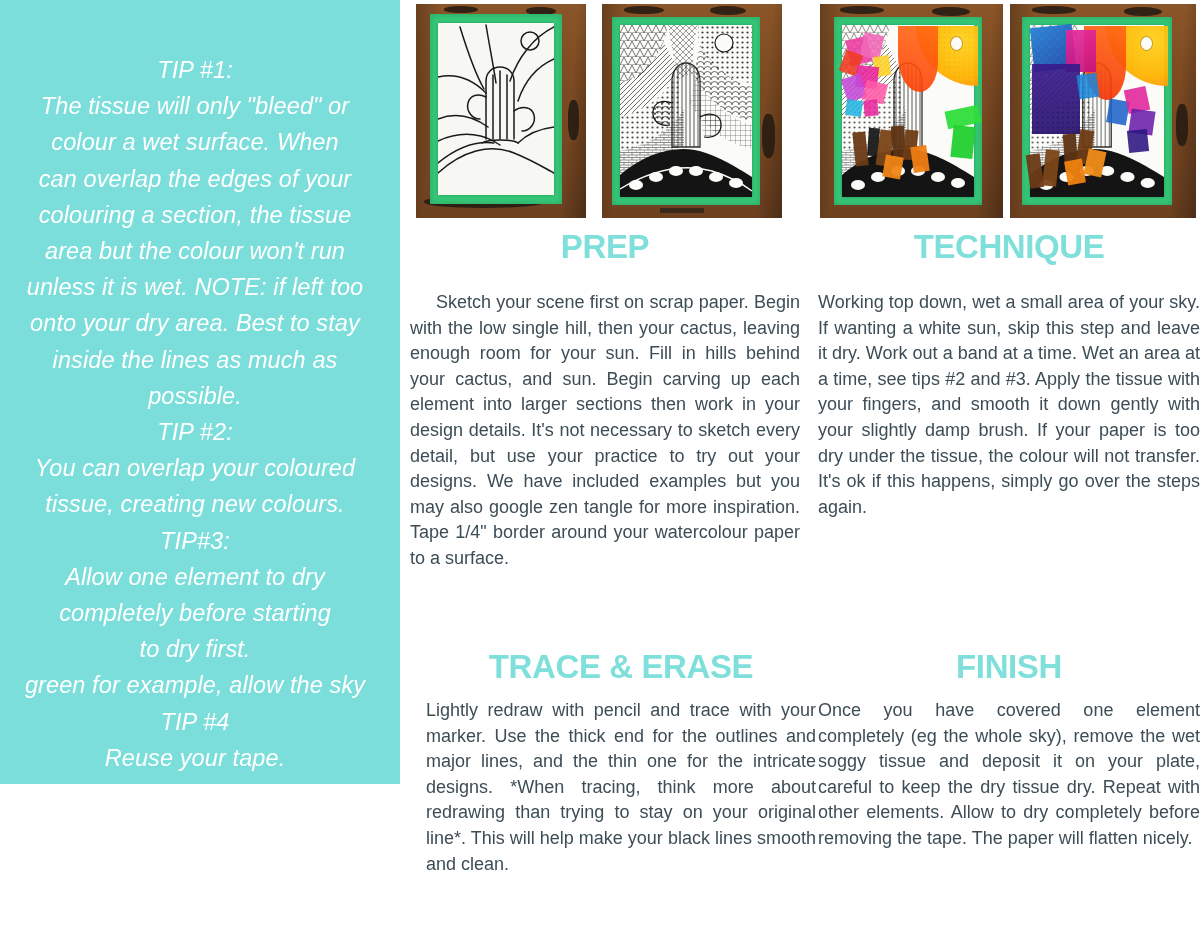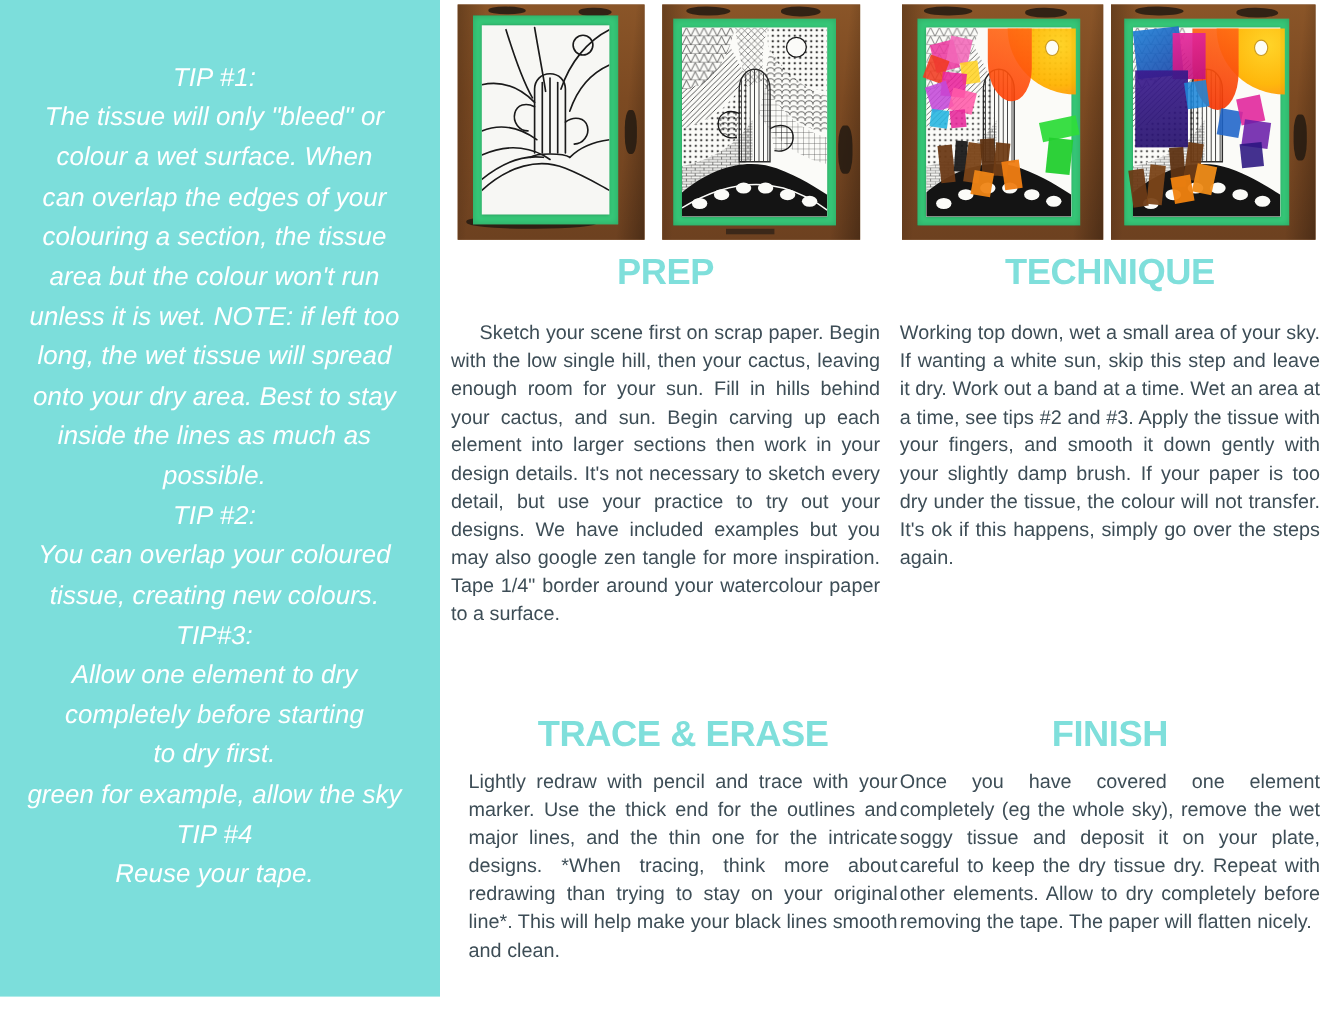--- a/index.html
+++ b/index.html
@@ -11,21 +11,21 @@
   }
   #page {
     position: relative;
     width: 1200px; height: 926px;
     background: #ffffff;
     display: flex;
   }
 
   
   #tips-panel {
-    width: 400px; height: 906px;
+    width: 400px; height: 784px;
     background: #7cdedb;
     flex: 0 0 400px;
     padding: 52px 24px 0 14px;
     text-align: center;
   }
   .tip-line {
     color: #ffffff;
     font-style: italic;
     font-size: 23.5px;
     line-height: 36.2px;
@@ -124,21 +124,20 @@
 <div id="page">
 
   <aside id="tips-panel">
     <div class="tip-line tip-head">TIP #1:</div>
     <div class="tip-line">The tissue will only "bleed" or</div>
     <div class="tip-line">colour a wet surface.  When</div>
     <div class="tip-line">can overlap the edges of your</div>
     <div class="tip-line">colouring a section, the tissue</div>
     <div class="tip-line">area but the colour won't run</div>
     <div class="tip-line">unless it is wet. NOTE: if left too</div>
-    <div class="tip-line">long, the wet tissue will spread</div>
     <div class="tip-line">onto your dry area.  Best to stay</div>
     <div class="tip-line">inside the lines as much as</div>
     <div class="tip-line">possible.</div>
     <div class="tip-line tip-head">TIP #2:</div>
     <div class="tip-line">You can overlap your coloured</div>
     <div class="tip-line">tissue, creating new colours.</div>
     <div class="tip-line tip-head">TIP#3:</div>
     <div class="tip-line">Allow one element to dry</div>
     <div class="tip-line">completely before starting</div>
     <div class="tip-line">to dry first.</div>

